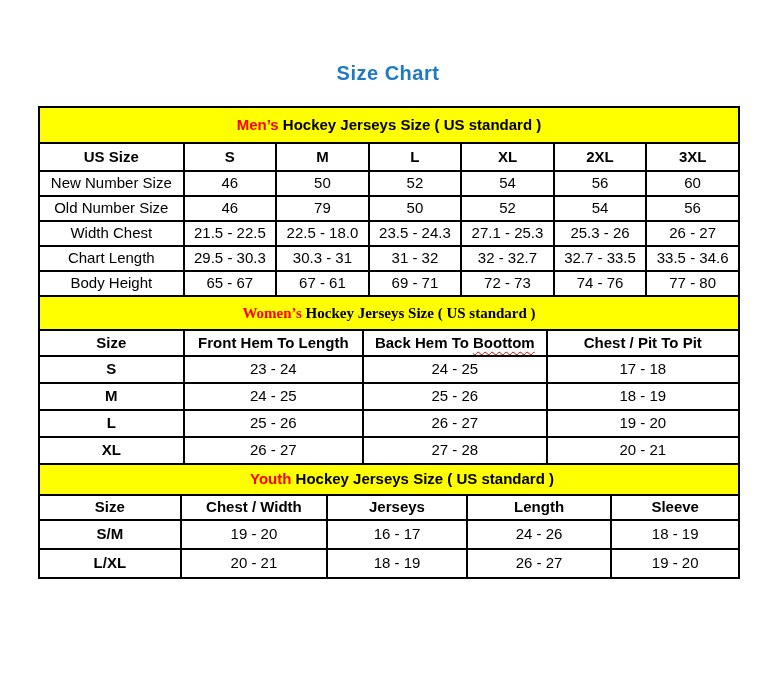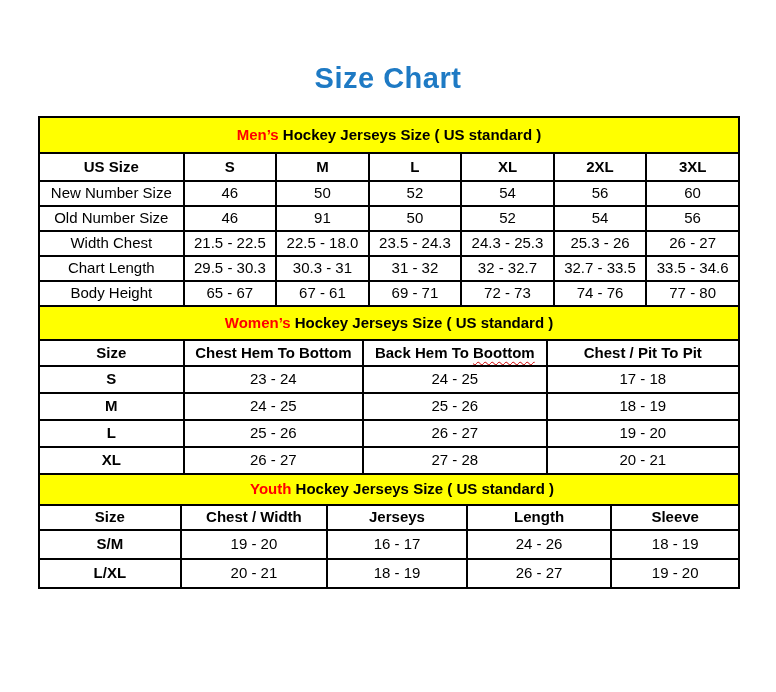--- a/index.html
+++ b/index.html
@@ -10,21 +10,21 @@
     --line:#000000;
   }
   *{box-sizing:border-box;}
   html,body{margin:0;padding:0;background:#ffffff;}
   .canvas{
     width:776px;height:692px;background:#ffffff;overflow:hidden;
     font-family:"Liberation Sans",sans-serif;color:#000;
   }
   .page-title{
     margin:0;padding-top:62px;text-align:center;
-    font-size:29px;font-weight:700;letter-spacing:.5px;
+    font-size:20px;font-weight:700;letter-spacing:.5px;
     color:var(--title-blue);
   }
   .tables{width:638px;margin:21px 0 16px 38px;}
   table.size-table{
     width:702px;border-collapse:collapse;table-layout:fixed;
   }
   table.size-table + table.size-table{margin-top:-2px;}
   table.size-table td{
     border:2px solid var(--line);
     text-align:center;vertical-align:middle;
@@ -43,21 +43,21 @@
     text-decoration-line:underline;
     text-decoration-style:wavy;
     text-decoration-color:var(--squiggle-red);
     text-decoration-thickness:1px;
     text-underline-offset:3px;
   }
   
   table[data-section="0"] td.banner{height:36px;}
   table[data-section="0"] td.col-head{height:28px;border-radius:8px;}
   table[data-section="0"] td.val,table[data-section="0"] td.row-label{height:25px;}
-  table[data-section="1"] td.banner{height:34px;}
+  table[data-section="1"] td.banner{height:34px;font-family:Liberation Serif, serif;}
   table[data-section="1"] td.col-head{height:26px;}
   table[data-section="1"] td.val,table[data-section="1"] td.row-label{height:27px;}
   table[data-section="2"] td.banner{height:31px;padding-left:28px;}
   table[data-section="2"] td.col-head{height:25px;}
   table[data-section="2"] td.val,table[data-section="2"] td.row-label{height:29px;}
 </style>
 </head>
 <body>
 
 <div class="canvas">
@@ -92,32 +92,32 @@
             <td class="val">46</td>
             <td class="val">50</td>
             <td class="val">52</td>
             <td class="val">54</td>
             <td class="val">56</td>
             <td class="val">60</td>
           </tr>
           <tr>
             <td class="row-label">Old Number Size</td>
             <td class="val">46</td>
-            <td class="val">91</td>
+            <td class="val">79</td>
             <td class="val">50</td>
             <td class="val">52</td>
             <td class="val">54</td>
             <td class="val">56</td>
           </tr>
           <tr>
             <td class="row-label">Width Chest</td>
             <td class="val">21.5 - 22.5</td>
             <td class="val">22.5 - 18.0</td>
             <td class="val">23.5 - 24.3</td>
-            <td class="val">24.3 - 25.3</td>
+            <td class="val">27.1 - 25.3</td>
             <td class="val">25.3 - 26</td>
             <td class="val">26 - 27</td>
           </tr>
           <tr>
             <td class="row-label">Chart Length</td>
             <td class="val">29.5 - 30.3</td>
             <td class="val">30.3 - 31</td>
             <td class="val">31 - 32</td>
             <td class="val">32 - 32.7</td>
             <td class="val">32.7 - 33.5</td>
@@ -141,21 +141,21 @@
           <col style="width: 25.64%;">
           <col style="width: 26.21%;">
           <col style="width: 27.49%;">
         </colgroup>
         <tbody>
           <tr>
             <td class="banner" colspan="4"><span class="banner-hl">Women’s</span><span> Hockey Jerseys Size ( US standard )</span></td>
           </tr>
           <tr>
             <td class="col-head">Size</td>
-            <td class="col-head">Chest Hem To Bottom</td>
+            <td class="col-head">Front Hem To Length</td>
             <td class="col-head">Back Hem To <span class="squiggle">Boottom</span></td>
             <td class="col-head">Chest / Pit To Pit</td>
           </tr>
           <tr>
             <td class="row-label bold">S</td>
             <td class="val">23 - 24</td>
             <td class="val">24 - 25</td>
             <td class="val">17 - 18</td>
           </tr>
           <tr>

